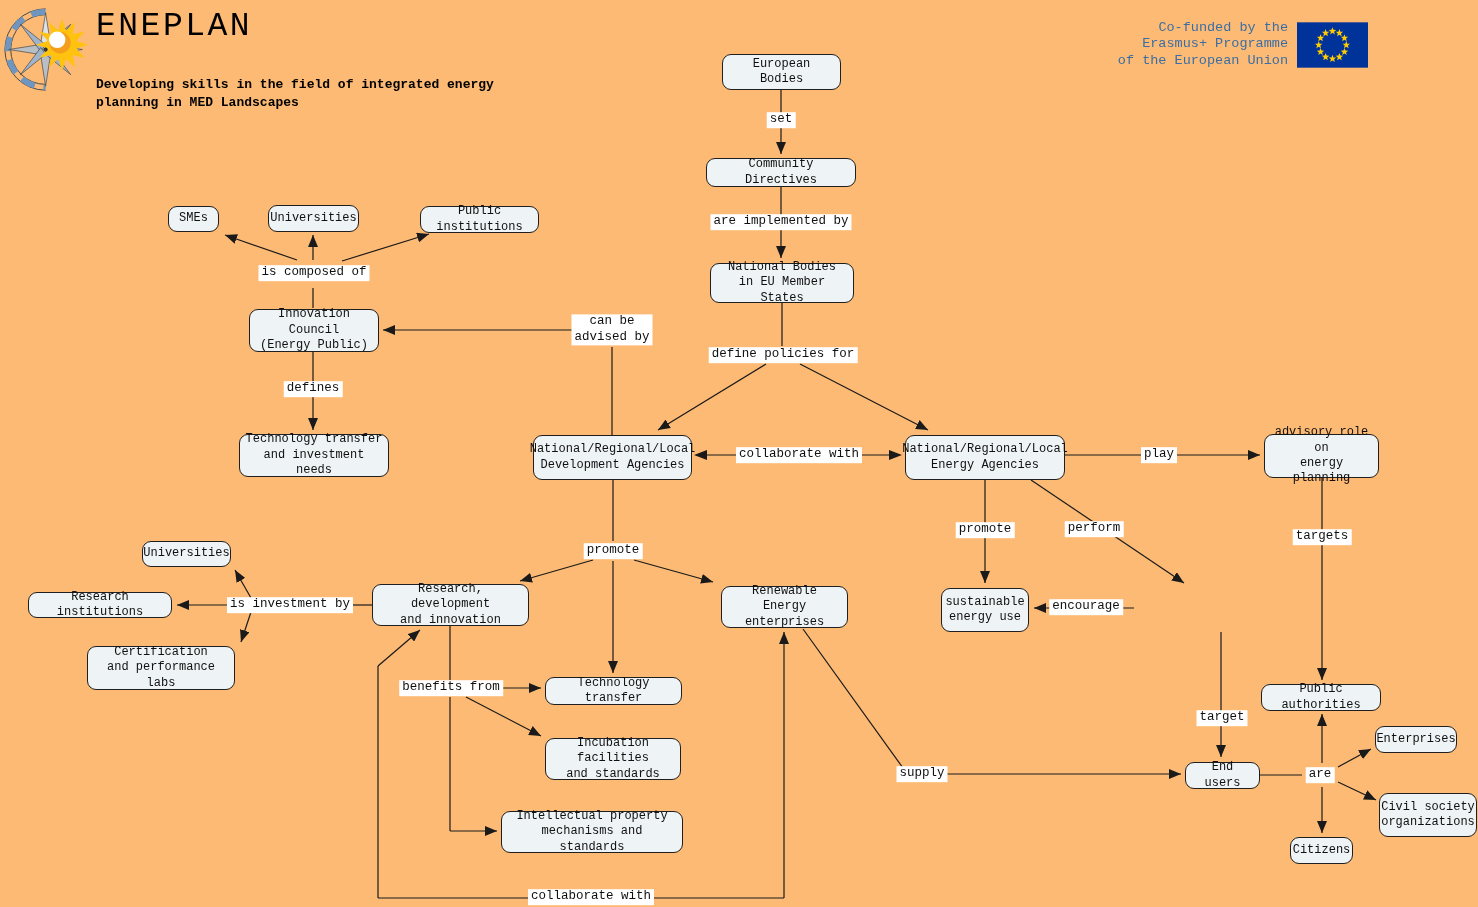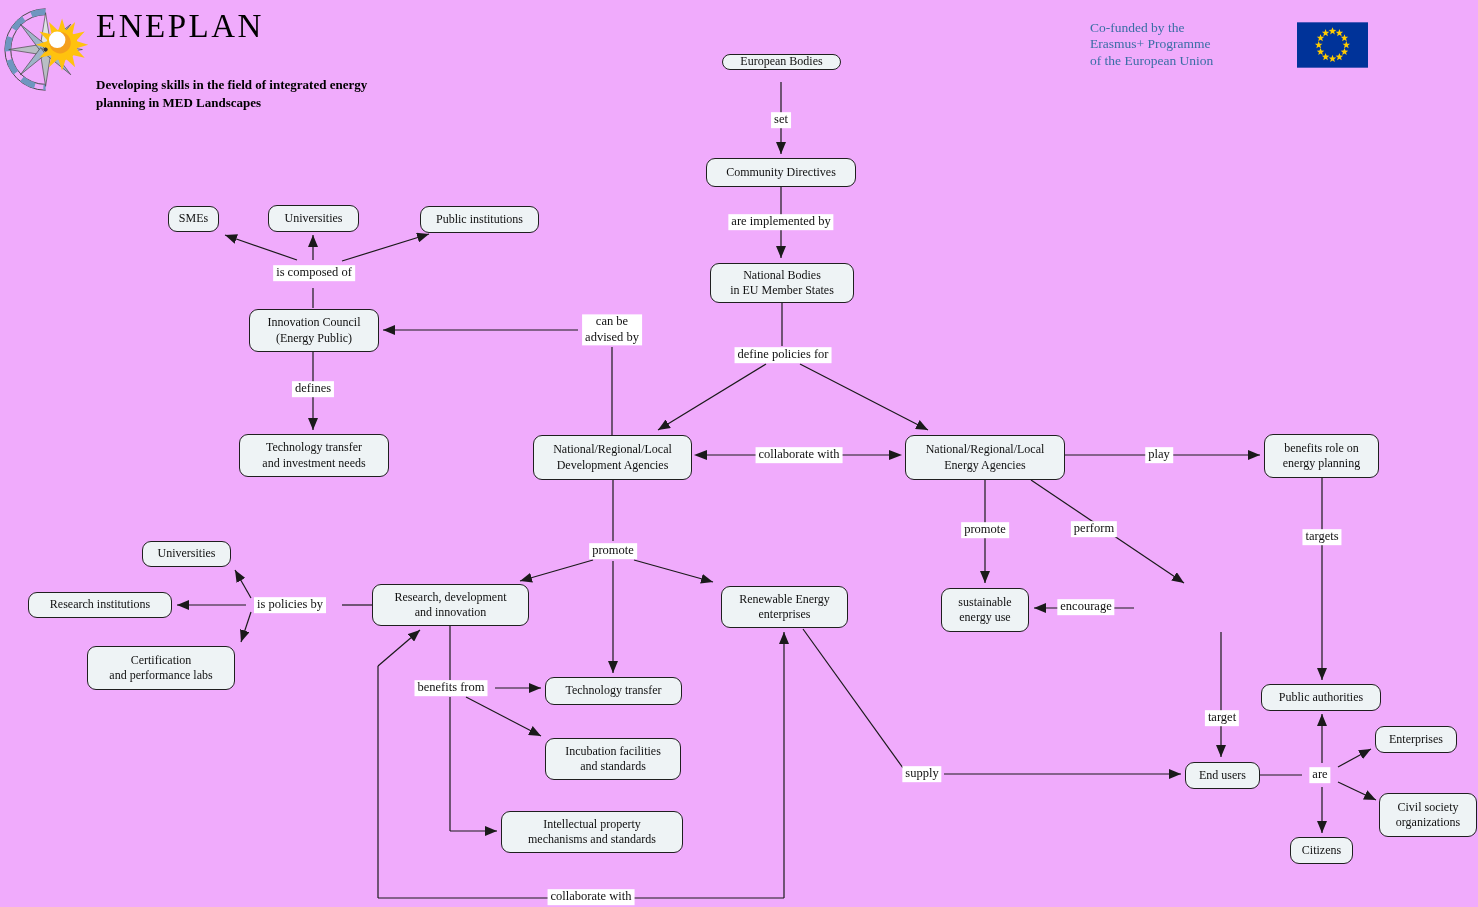--- a/index.html
+++ b/index.html
@@ -1,34 +1,34 @@
 <!DOCTYPE html>
 <html style="--node-fill: #eef3f5; --node-border: #1f1f1f; --line: #1a1a1a; --eu-text: #3a6ea5; --flag-blue: #003399; --star-yellow: #ffcc00; --sun-yellow: #ffc20e; --sun-orange: #f49f1c; --compass-blue: #6f96c0; --compass-gray: #b9bec4;"><head>
 <meta charset="utf-8">
 <style>
   html,body{margin:0;padding:0;background:#fff;}
-  .canvas{position:relative;width:1478px;height:907px;background:#f0abfc;overflow:hidden;
-          font-family:Liberation Serif, serif;color:#111;}
+  .canvas{position:relative;width:1478px;height:907px;background:#fdba74;overflow:hidden;
+          font-family:Liberation Mono, monospace;color:#111;}
   
   .wires{position:absolute;left:0;top:0;z-index:1;}
   
   .node{position:absolute;z-index:3;display:flex;align-items:center;justify-content:center;
         text-align:center;white-space:pre-line;box-sizing:border-box;
         background:var(--node-fill,#eef3f5);border:1.2px solid var(--node-border,#1f1f1f);
         border-radius:9px;font-size:12px;line-height:1.28;padding:1px 5px;color:#101010;}
   
   .lbl{position:absolute;z-index:2;transform:translate(-50%,-50%);background:#fff;
        padding:0 3px;font-size:12.5px;text-align:center;white-space:pre-line;line-height:1.25;color:#101010;}
   
   .logo-svg{position:absolute;left:2px;top:4px;z-index:4;}
   .brand-title{position:absolute;left:96px;top:8px;font-size:33px;font-weight:500;
                letter-spacing:2.5px;color:#000;z-index:4;}
   .brand-tagline{position:absolute;left:96px;top:47px;font-size:13px;font-weight:bold;
                  white-space:pre-line;line-height:1.35;color:#000;z-index:4;margin-top:29px;}
-  .eu-text{position:absolute;left:1090px;top:20px;width:198px;
+  .eu-text{position:absolute;left:1090px;top:20px;width:198px;text-align:right;
            color:var(--eu-text,#3a6ea5);font-size:13.5px;font-weight:500;line-height:1.22;
            white-space:pre-line;z-index:4;}
   .eu-flag{position:absolute;left:1297px;top:22px;z-index:4;}
 </style>
 </head>
 <body>
 
 <div class="canvas">
 
   <svg class="logo-svg" width="92" height="92" viewBox="0 0 95 95">
@@ -141,36 +141,36 @@
       <line x1="1221" y1="632" x2="1221" y2="757" marker-end="url(#ah)"></line>
 
       <line x1="1260" y1="775" x2="1302" y2="775"></line>
       <line x1="1322" y1="763" x2="1322" y2="714" marker-end="url(#ah)"></line>
       <line x1="1322" y1="787" x2="1322" y2="833" marker-end="url(#ah)"></line>
       <line x1="1338" y1="767" x2="1371" y2="749" marker-end="url(#ah)"></line>
       <line x1="1338" y1="782" x2="1376" y2="800" marker-end="url(#ah)"></line>
     </g>
   </svg>
 
-  <div class="node" style="left:722px;top:54px;width:119px;height:16px">European Bodies</div>
+  <div class="node" style="left:722px;top:54px;width:119px;height:36px">European Bodies</div>
   <div class="node" style="left:706px;top:158px;width:150px;height:29px">Community Directives</div>
   <div class="node" style="left:710px;top:263px;width:144px;height:40px">National Bodies
 in EU Member States</div>
   <div class="node" style="left:168px;top:206px;width:51px;height:26px">SMEs</div>
   <div class="node" style="left:268px;top:205px;width:91px;height:27px">Universities</div>
   <div class="node" style="left:420px;top:206px;width:119px;height:27px">Public institutions</div>
   <div class="node" style="left:249px;top:309px;width:130px;height:43px">Innovation Council
 (Energy Public)</div>
   <div class="node" style="left:239px;top:434px;width:150px;height:43px">Technology transfer
 and investment needs</div>
   <div class="node" style="left:533px;top:435px;width:159px;height:45px">National/Regional/Local
 Development Agencies</div>
   <div class="node" style="left:905px;top:435px;width:160px;height:45px">National/Regional/Local
 Energy Agencies</div>
-  <div class="node" style="left:1264px;top:434px;width:115px;height:44px">benefits role on
+  <div class="node" style="left:1264px;top:434px;width:115px;height:44px">advisory role on
 energy planning</div>
   <div class="node" style="left:372px;top:584px;width:157px;height:42px">Research, development
 and innovation</div>
   <div class="node" style="left:721px;top:586px;width:127px;height:42px">Renewable Energy
 enterprises</div>
   <div class="node" style="left:142px;top:541px;width:89px;height:26px">Universities</div>
   <div class="node" style="left:28px;top:592px;width:144px;height:26px">Research institutions</div>
   <div class="node" style="left:87px;top:646px;width:148px;height:44px">Certification
 and performance labs</div>
   <div class="node" style="left:545px;top:677px;width:137px;height:28px">Technology transfer</div>
@@ -191,21 +191,21 @@
   <div class="lbl" style="left:781px;top:222px">are implemented by</div>
   <div class="lbl" style="left:783px;top:355px">define policies for</div>
   <div class="lbl" style="left:314px;top:273px">is composed of</div>
   <div class="lbl" style="left:612px;top:330px">can be
 advised by</div>
   <div class="lbl" style="left:313px;top:389px">defines</div>
   <div class="lbl" style="left:799px;top:455px">collaborate with</div>
   <div class="lbl" style="left:1159px;top:455px">play</div>
   <div class="lbl" style="left:1322px;top:537px">targets</div>
   <div class="lbl" style="left:613px;top:551px">promote</div>
-  <div class="lbl" style="left:290px;top:605px">is policies by</div>
+  <div class="lbl" style="left:290px;top:605px">is investment by</div>
   <div class="lbl" style="left:451px;top:688px">benefits from</div>
   <div class="lbl" style="left:591px;top:897px">collaborate with</div>
   <div class="lbl" style="left:922px;top:774px">supply</div>
   <div class="lbl" style="left:985px;top:530px">promote</div>
   <div class="lbl" style="left:1094px;top:529px">perform</div>
   <div class="lbl" style="left:1086px;top:607px">encourage</div>
   <div class="lbl" style="left:1222px;top:718px">target</div>
   <div class="lbl" style="left:1320px;top:775px">are</div>
 
 </div>

